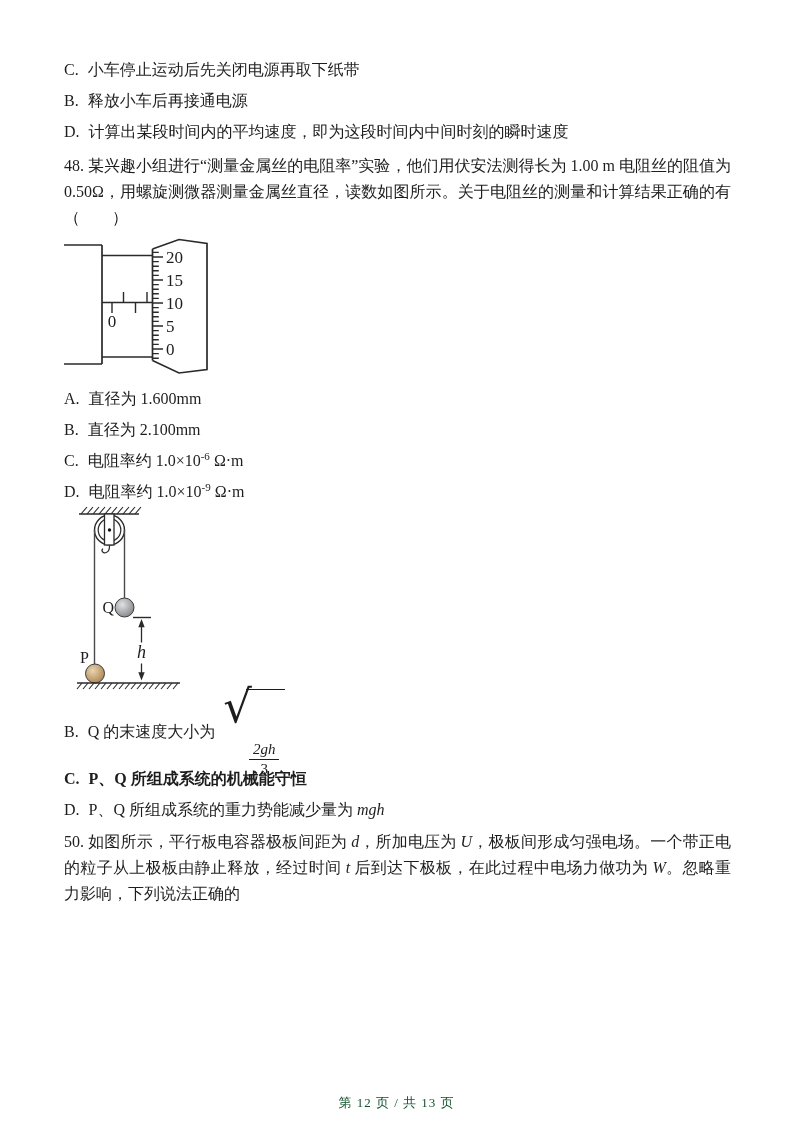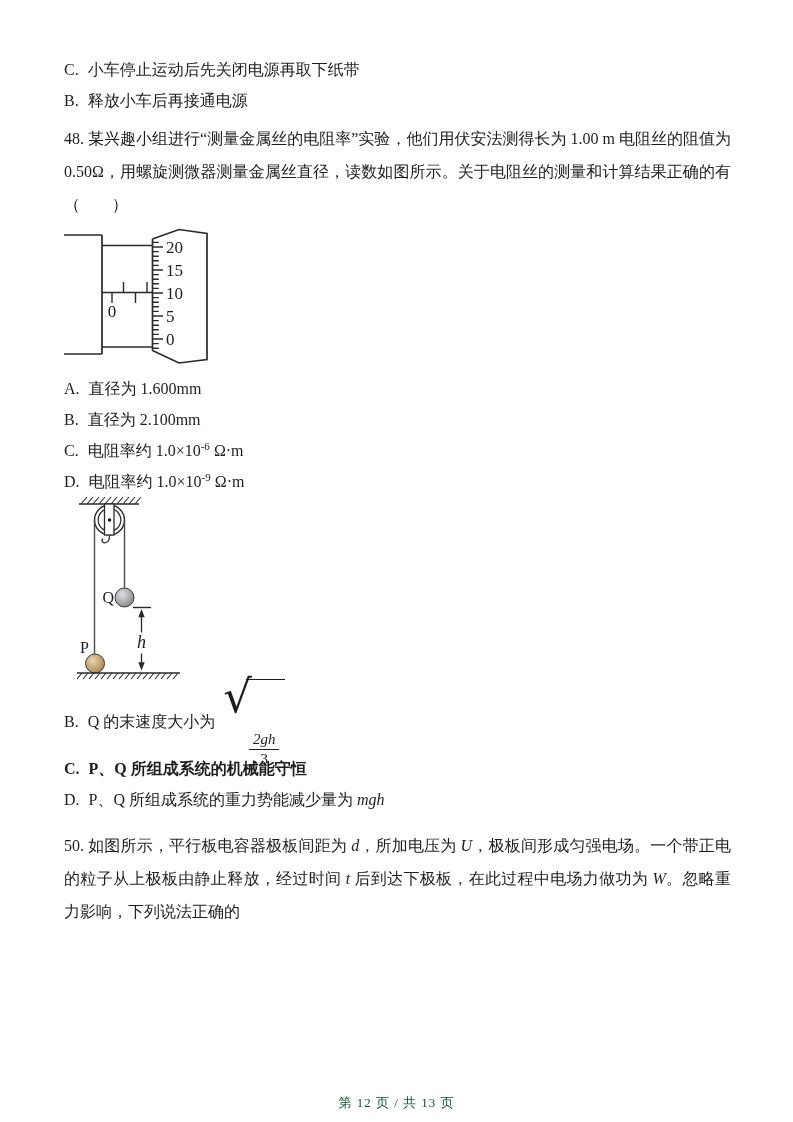--- a/index.html
+++ b/index.html
@@ -8,51 +8,52 @@
     width:793px;height:1122px;
     margin:0 auto;
     background:#ffffff;
     font-family:"Liberation Serif","DejaVu Serif",serif;
     color:#1d1d1d;
     overflow:hidden;
   }
   .content{padding:54px 62px 0 64px;font-size:16px;}
   .opt-line{line-height:31px;white-space:nowrap;}
   .opt-label{margin-right:9px;}
-  .stem{margin:6px 0 0 0;line-height:33px;text-align:justify;}
+  .stem{margin:6px 0 0 0;line-height:26px;text-align:justify;}
   .var{font-style:italic;}
   sup{font-size:11px;line-height:0;}
   .fig{display:block;}
   .fig-micrometer{margin:4px 0 6px -6px;}
   .fig-pulley{margin:-4px 0 6px 8px;}
   .figtext{font-family:"Liberation Serif","DejaVu Serif",serif;font-size:17px;fill:#1d1d1d;}
   .figtext-sm{font-family:"Liberation Serif","DejaVu Serif",serif;font-size:16px;fill:#1d1d1d;}
   .figtext-it{font-family:"Liberation Serif","DejaVu Serif",serif;font-size:18px;font-style:italic;fill:#1d1d1d;}
   .opt-row-formula{display:flex;align-items:center;height:50px;white-space:nowrap;}
   .sqrt{display:inline-flex;align-items:flex-start;margin-left:8px;}
   .sqrt-sign{font-size:45px;line-height:0.95;font-family:"DejaVu Serif",serif;}
   .sqrt-body{border-top:1.7px solid #1d1d1d;margin:3px 0 0 -6px;padding:3px 6px 0 3px;}
   .frac{display:inline-flex;flex-direction:column;align-items:center;font-size:15px;line-height:1.15;}
   .frac-num{border-bottom:1.4px solid #1d1d1d;padding:0 4px 1px 4px;margin-top:48px;}
   .frac-den{padding-top:1px;}
   .opt-c-q49{margin-top:6px;font-weight:bold;}
-  .q50{margin-top:14px;}
+  .q50{margin-top:4px;}
   .footer{
     position:absolute;left:0;right:0;bottom:10px;
     text-align:center;font-size:13px;color:#14532d;letter-spacing:1px;
   }
 </style>
 </head>
 <body>
 
 <div class="page">
   <div class="content">
 
     <div class="opt-line"><span class="opt-label">C.</span><span>小车停止运动后先关闭电源再取下纸带</span></div>
     <div class="opt-line"><span class="opt-label">B.</span><span>释放小车后再接通电源</span></div>
+    <div class="opt-line"><span class="opt-label">D.</span><span>计算出某段时间内的平均速度，即为这段时间内中间时刻的瞬时速度</span></div>
 
     <p class="stem">48. 某兴趣小组进行“测量金属丝的电阻率”实验，他们用伏安法测得长为 1.00 m 电阻丝的阻值为 0.50Ω，用螺旋测微器测量金属丝直径，读数如图所示。关于电阻丝的测量和计算结果正确的有（　　）</p>
 
     <svg class="fig fig-micrometer" width="152" height="142" viewBox="58 218 152 142" xmlns="http://www.w3.org/2000/svg">
       <g stroke="#2a2a2a" stroke-width="1.7" fill="none">
         <path d="M64,228 H102 M102,228 V347 M102,347 H64"></path>
         <path d="M102,238.5 H152.5 M102,340 H152.5"></path>
         <path d="M102,285.5 H152.5"></path>
         <path d="M152.5,232 V343.5"></path>
         <path d="M152.5,232 L179,222.5 L207,226.5 V352.5 L179,356 L152.5,343.5"></path>

